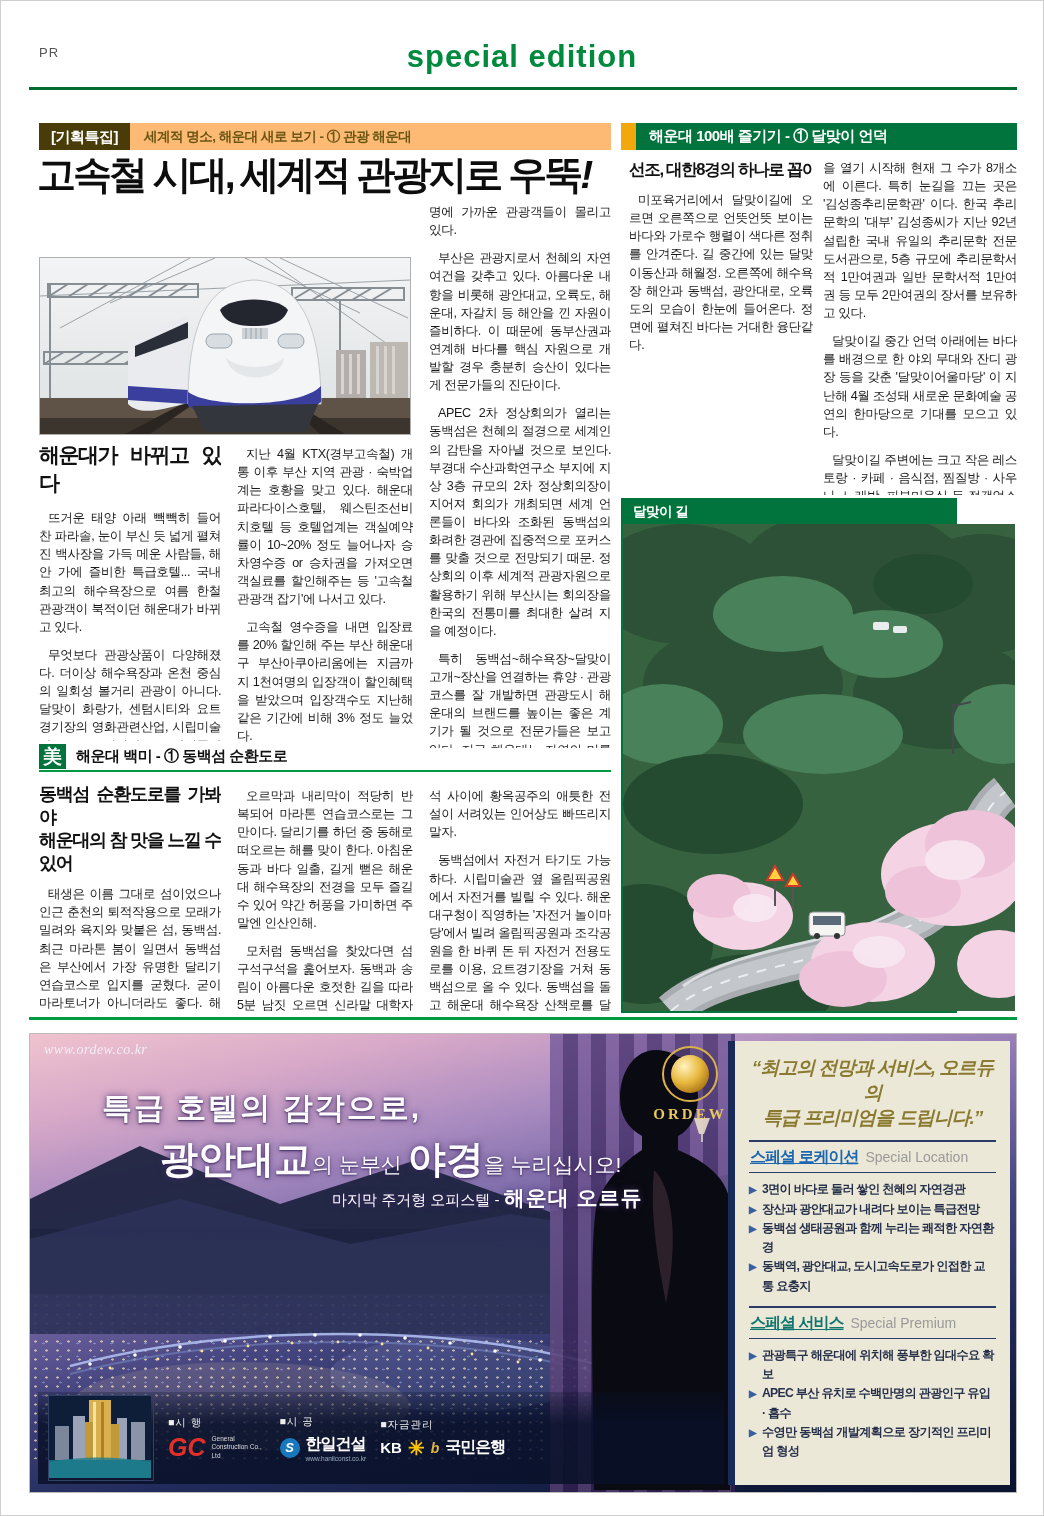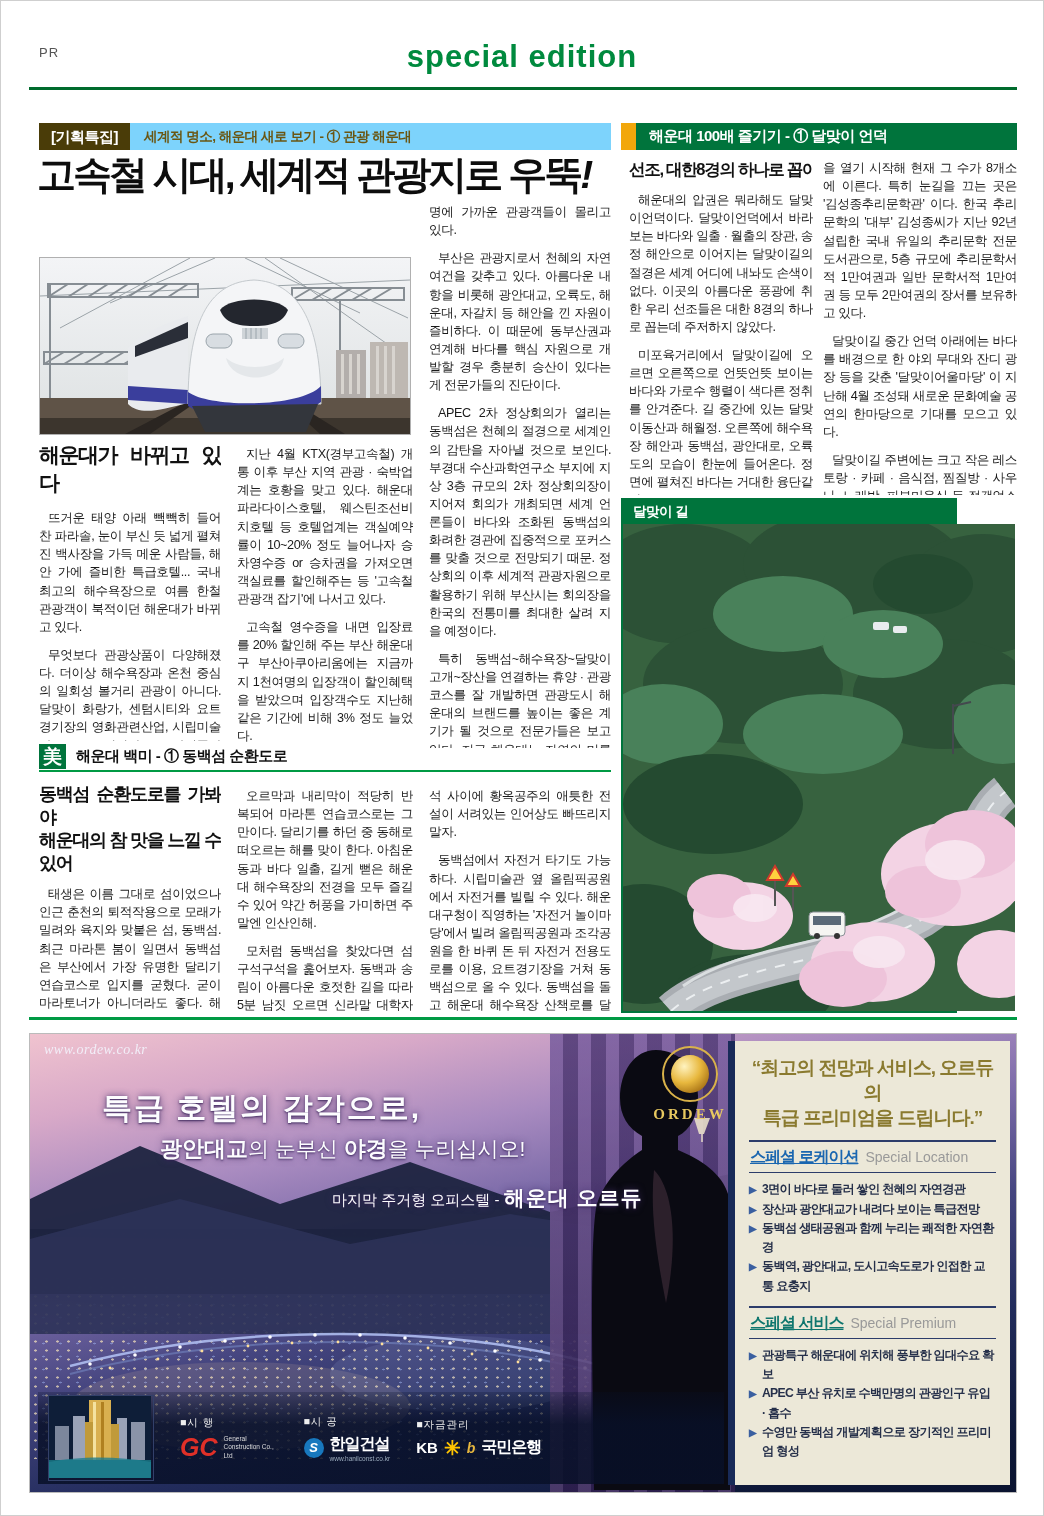--- a/index.html
+++ b/index.html
@@ -9,21 +9,21 @@
   .abs{position:absolute;}
 
   
   .pr{left:38px;top:44px;font-size:13px;color:#555;letter-spacing:1px;}
   .masthead{left:0;top:38px;width:100%;text-align:center;font-size:31px;font-weight:800;
             color:#008a3e;letter-spacing:1px;}
   .rule-top{left:28px;top:86px;width:988px;height:3px;background:#006b2d;}
   .rule-bottom{left:28px;top:1016px;width:988px;height:3px;background:#009a44;}
 
   
-  .tagbar{left:38px;top:122px;width:572px;height:27px;background:#7dd3fc;display:flex;align-items:center;}
+  .tagbar{left:38px;top:122px;width:572px;height:27px;background:#fdba74;display:flex;align-items:center;}
   .tagbox{height:27px;line-height:27px;padding:0 12px;background:#4a3c08;color:#fff;
           font-weight:800;font-size:15px;letter-spacing:-0.5px;}
   .tagcap{margin-left:14px;color:#6a5612;font-weight:700;font-size:13.5px;letter-spacing:-0.5px;}
   .greenbar{left:620px;top:122px;width:396px;height:27px;background:#00743c;display:flex;align-items:center;}
   .yellowsq{width:15px;height:27px;background:#f2a70b;}
   .greenbar .t{margin-left:13px;color:#fff;font-weight:800;font-size:15px;letter-spacing:-0.5px;}
 
   
   .headline{left:36px;top:152px;width:580px;font-size:39px;font-weight:900;color:#0d0d0d;
             letter-spacing:-3px;line-height:1.12;white-space:nowrap;}
@@ -71,48 +71,48 @@
   .scene-art{position:absolute;left:0;top:0;}
   .curtain{position:absolute;left:520px;top:0;width:185px;height:460px;opacity:.9;
     background:repeating-linear-gradient(90deg,rgba(130,100,170,.45) 0 13px,rgba(55,35,95,.55) 13px 28px),
     linear-gradient(180deg,#7a5f9a,#241a3a);}
   .woman{position:absolute;left:538px;top:4px;}
   .ad-url{position:absolute;left:14px;top:8px;font-family:"Liberation Serif",serif;font-style:italic;
           font-size:14px;color:#f2eef8;letter-spacing:.5px;z-index:4;}
   .slogan{position:absolute;color:#fdfdff;z-index:4;text-shadow:0 0 7px rgba(70,50,110,.9),0 1px 2px rgba(40,20,70,.8);}
   .s1{left:72px;top:54px;font-size:30px;font-weight:600;letter-spacing:2px;}
   .s2{left:130px;top:100px;font-size:21px;font-weight:500;}
-  .s2 .big{font-size:22px;font-weight:700;}
+  .s2 .big{font-size:38px;font-weight:700;}
   .s3{left:302px;top:150px;font-size:15px;font-weight:500;}
   .s3 .name{font-size:21px;font-weight:800;letter-spacing:1px;}
   .ordew{position:absolute;left:614px;top:12px;width:92px;text-align:center;z-index:4;}
   .orb-ring{width:52px;height:52px;margin:0 auto;border-radius:50%;border:2px solid #d9b24a;
             display:flex;align-items:center;justify-content:center;background:rgba(20,16,40,.25);}
   .orb{width:38px;height:38px;border-radius:50%;
        background:radial-gradient(circle at 35% 30%,#fff3c0,#e8b83e 45%,#a06a10 85%);}
   .orb-label{margin-top:4px;font-family:"Liberation Serif",serif;font-size:15px;font-weight:700;
              color:#e8c960;letter-spacing:3px;}
 
   .panel{position:absolute;right:6px;top:7px;bottom:7px;width:282px;background:#ece8d8;
          border-left:7px solid #182a58;box-sizing:border-box;padding:10px 14px;z-index:5;overflow:hidden;}
   .quote{color:#8a7a2f;font-size:19px;font-weight:700;text-align:center;line-height:1.32;
-         letter-spacing:-1px;margin-top:4px;}
+         letter-spacing:-1px;margin-top:4px;font-style:italic;}
   .div-navy{border-top:2px solid #2c3c6a;margin-top:10px;}
   .sec-head{display:flex;align-items:baseline;gap:7px;padding:5px 1px 4px 1px;}
   .sec-head .k{font-size:16px;font-weight:800;letter-spacing:-1px;text-decoration:underline;}
   .sec-head .e{font-size:14px;color:#999;}
   .blue{color:#1a66b0;}.green{color:#0f766e;}
   .plist{margin:7px 0 2px 0;}
   .plist .it{display:flex;gap:6px;font-size:12.2px;line-height:1.58;color:#26304a;
              font-weight:600;letter-spacing:-0.7px;}
   .plist .ar{color:#3a5fa0;font-size:10px;line-height:1.9;}
 
   .strip{position:absolute;left:8px;bottom:8px;width:686px;height:92px;z-index:6;
          background:linear-gradient(180deg,rgba(8,16,40,.25),rgba(8,16,40,.85) 35%);
-         display:flex;align-items:center;gap:26px;padding:0 10px;box-sizing:border-box;}
+         display:flex;align-items:center;gap:14px;padding:0 10px;box-sizing:border-box;}
   .bldg{width:104px;height:84px;border:1px solid #33406a;flex:none;overflow:hidden;}
   .lg{flex:none;}
   .lg .lab{font-size:10.5px;color:#eee;margin-bottom:5px;letter-spacing:1px;}
   .lg .row{display:flex;align-items:center;gap:6px;}
   .gc-mark{font-size:25px;font-weight:800;font-style:italic;color:#e03028;line-height:1;}
   .gc-sub{font-size:6.5px;color:#ddd;width:54px;line-height:1.25;}
   .hl-circ{width:20px;height:20px;border-radius:50%;background:#1878be;color:#fff;font-style:italic;
            font-weight:800;font-size:13px;display:flex;align-items:center;justify-content:center;flex:none;}
   .hl-name{font-size:16px;font-weight:800;color:#fff;letter-spacing:-1px;}
   .hl-url{font-size:6.5px;color:#9ab;}
@@ -216,21 +216,20 @@
   </div>
   <div class="abs col c3">
     <p>명에 가까운 관광객들이 몰리고 있다.</p>
     <p class="ind">부산은 관광지로서 천혜의 자연 여건을 갖추고 있다. 아름다운 내항을 비롯해 광안대교, 오륙도, 해운대, 자갈치 등 해안을 낀 자원이 즐비하다. 이 때문에 동부산권과 연계해 바다를 핵심 자원으로 개발할 경우 충분히 승산이 있다는 게 전문가들의 진단이다.</p>
     <p class="ind">APEC 2차 정상회의가 열리는 동백섬은 천혜의 절경으로 세계인의 감탄을 자아낼 것으로 보인다. 부경대 수산과학연구소 부지에 지상 3층 규모의 2차 정상회의장이 지어져 회의가 개최되면 세계 언론들이 바다와 조화된 동백섬의 화려한 경관에 집중적으로 포커스를 맞출 것으로 전망되기 때문. 정상회의 이후 세계적 관광자원으로 활용하기 위해 부산시는 회의장을 한국의 전통미를 최대한 살려 지을 예정이다.</p>
     <p class="ind">특히 동백섬~해수욕장~달맞이고개~장산을 연결하는 휴양 · 관광코스를 잘 개발하면 관광도시 해운대의 브랜드를 높이는 좋은 계기가 될 것으로 전문가들은 보고 있다. 지금 해운대는 자연의 미를 극대화시키는 관광 개발로 명실상부한 세계적 관광지로 우뚝 서고 있다.</p>
   </div>
 
   <div class="abs col ca">
     <div class="subhead2">선조, 대한8경의 하나로 꼽아</div>
-    <p class="ind">해운대의 압권은 뭐라해도 달맞이언덕이다. 달맞이언덕에서 바라보는 바다와 일출 · 월출의 장관, 송정 해안으로 이어지는 달맞이길의 절경은 세계 어디에 내놔도 손색이 없다. 이곳의 아름다운 풍광에 취한 우리 선조들은 대한 8경의 하나로 꼽는데 주저하지 않았다.</p>
     <p class="ind">미포육거리에서 달맞이길에 오르면 오른쪽으로 언뜻언뜻 보이는 바다와 가로수 행렬이 색다른 정취를 안겨준다. 길 중간에 있는 달맞이동산과 해월정. 오른쪽에 해수욕장 해안과 동백섬, 광안대로, 오륙도의 모습이 한눈에 들어온다. 정면에 펼쳐진 바다는 거대한 융단같다.</p>
 
   </div>
   <div class="abs col cb">
     <p>을 열기 시작해 현재 그 수가 8개소에 이른다. 특히 눈길을 끄는 곳은 '김성종추리문학관' 이다. 한국 추리문학의 '대부' 김성종씨가 지난 92년 설립한 국내 유일의 추리문학 전문도서관으로, 5층 규모에 추리문학서적 1만여권과 일반 문학서적 1만여권 등 모두 2만여권의 장서를 보유하고 있다.</p>
     <p class="ind">달맞이길 중간 언덕 아래에는 바다를 배경으로 한 야외 무대와 잔디 광장 등을 갖춘 '달맞이어울마당' 이 지난해 4월 조성돼 새로운 문화예술 공연의 한마당으로 기대를 모으고 있다.</p>
     <p class="ind">달맞이길 주변에는 크고 작은 레스토랑 · 카페 · 음식점, 찜질방 · 사우나, 노래방, 피부미용실 등 접객업소 700여개가 밀집해 있다. 한식 · 양식 · 일식과 해산물 등 다양한 먹을거리가 구미를 당긴다.</p>
   </div>
 
   <div class="abs ph-moontan">

